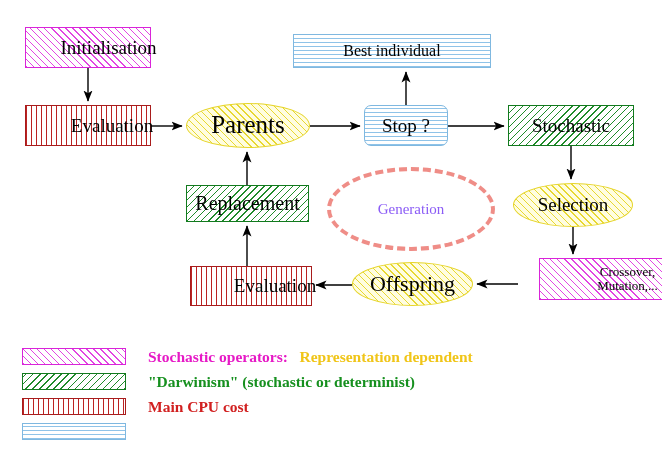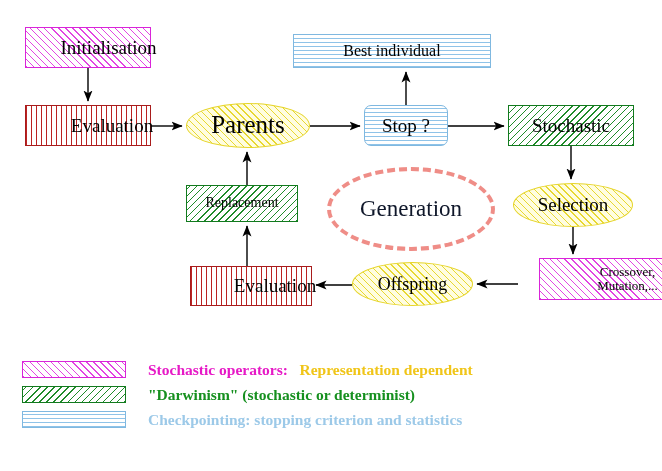--- a/index.html
+++ b/index.html
@@ -87,21 +87,20 @@
     pointer-events: none;
     z-index: 1;
   }
 
   
   #legend {
     position: absolute;
     left: 22px;
     top: 344px;
     width: 620px;
-    margin-top: 13px;
   }
   .legend-row {
     display: flex;
     align-items: center;
     height: 25px;
   }
   .swatch {
     width: 104px;
     height: 17px;
     flex: 0 0 auto;
@@ -148,37 +147,40 @@
   <div id="node-layer">
       <div class="node hatch-magenta" style="left: 25px; top: 27px; width: 126px; height: 41px; font-size: 19px;"><span>Initialisation</span></div>
       <div class="node hatch-red" style="left: 25px; top: 105px; width: 126px; height: 41px; font-size: 19px;"><span>Evaluation</span></div>
       <div class="node hatch-yellow ellipse" style="left: 186px; top: 103px; width: 124px; height: 45px; font-size: 25px;"><span>Parents</span></div>
       <div class="node hatch-blue" style="left: 293px; top: 34px; width: 198px; height: 34px; font-size: 16px;"><span>Best individual</span></div>
       <div class="node hatch-blue rounded" style="left: 364px; top: 105px; width: 84px; height: 41px; font-size: 19px;"><span>Stop ?</span></div>
       <div class="node hatch-green" style="left: 508px; top: 105px; width: 126px; height: 41px; font-size: 19px;"><span>Stochastic</span></div>
       <div class="node hatch-yellow ellipse" style="left: 513px; top: 183px; width: 120px; height: 44px; font-size: 19px;"><span>Selection</span></div>
       <div class="node hatch-magenta" style="left: 518px; top: 258px; width: 136px; height: 42px; font-size: 13px; margin-left: 21px;"><span>Crossover,
 Mutation,...</span></div>
-      <div class="node hatch-yellow ellipse" style="left: 352px; top: 262px; width: 121px; height: 44px; font-size: 18px;"><span>Offspring</span></div>
+      <div class="node hatch-yellow ellipse" style="left: 352px; top: 262px; width: 121px; height: 44px; font-size: 22px;"><span>Offspring</span></div>
       <div class="node hatch-red" style="left: 190px; top: 266px; width: 122px; height: 40px; font-size: 19px;"><span>Evaluation</span></div>
-      <div class="node hatch-green" style="left: 186px; top: 185px; width: 112px; height: 37px; font-size: 14px;"><span>Replacement</span></div>
+      <div class="node hatch-green" style="left: 186px; top: 185px; width: 123px; height: 37px; font-size: 20px;"><span>Replacement</span></div>
     </div>
 
-  <div class="gen-ellipse" id="generation-ellipse" style="left: 327px; top: 167px; width: 168px; height: 84px; font-size: 23px; color: #0f172a; border-color: rgb(239, 141, 135);">
+  <div class="gen-ellipse" id="generation-ellipse" style="left: 327px; top: 167px; width: 168px; height: 84px; font-size: 15px; color: #8b5cf6; border-color: rgb(239, 141, 135);">
     <span>Generation</span>
   </div>
 
   <div id="legend">
       <div class="legend-row">
         <div class="swatch hatch-magenta"></div>
         <div class="legend-text"><span class="lt-magenta">Stochastic operators:</span><span class="lt-gold">   Representation dependent</span></div>
       </div>
       <div class="legend-row">
         <div class="swatch hatch-green"></div>
         <div class="legend-text"><span class="lt-green">"Darwinism" (stochastic or determinist)</span></div>
       </div>
       <div class="legend-row">
+        <div class="swatch hatch-red"></div>
+        <div class="legend-text"><span class="lt-red">Main CPU cost</span></div>
+      </div>
+      <div class="legend-row">
         <div class="swatch hatch-blue"></div>
-        <div class="legend-text"><span class="lt-blue">Checkpointing: stopping criterion and statistics</span></div>
       </div>
     </div>
 
 </div>
 
 </body></html>

